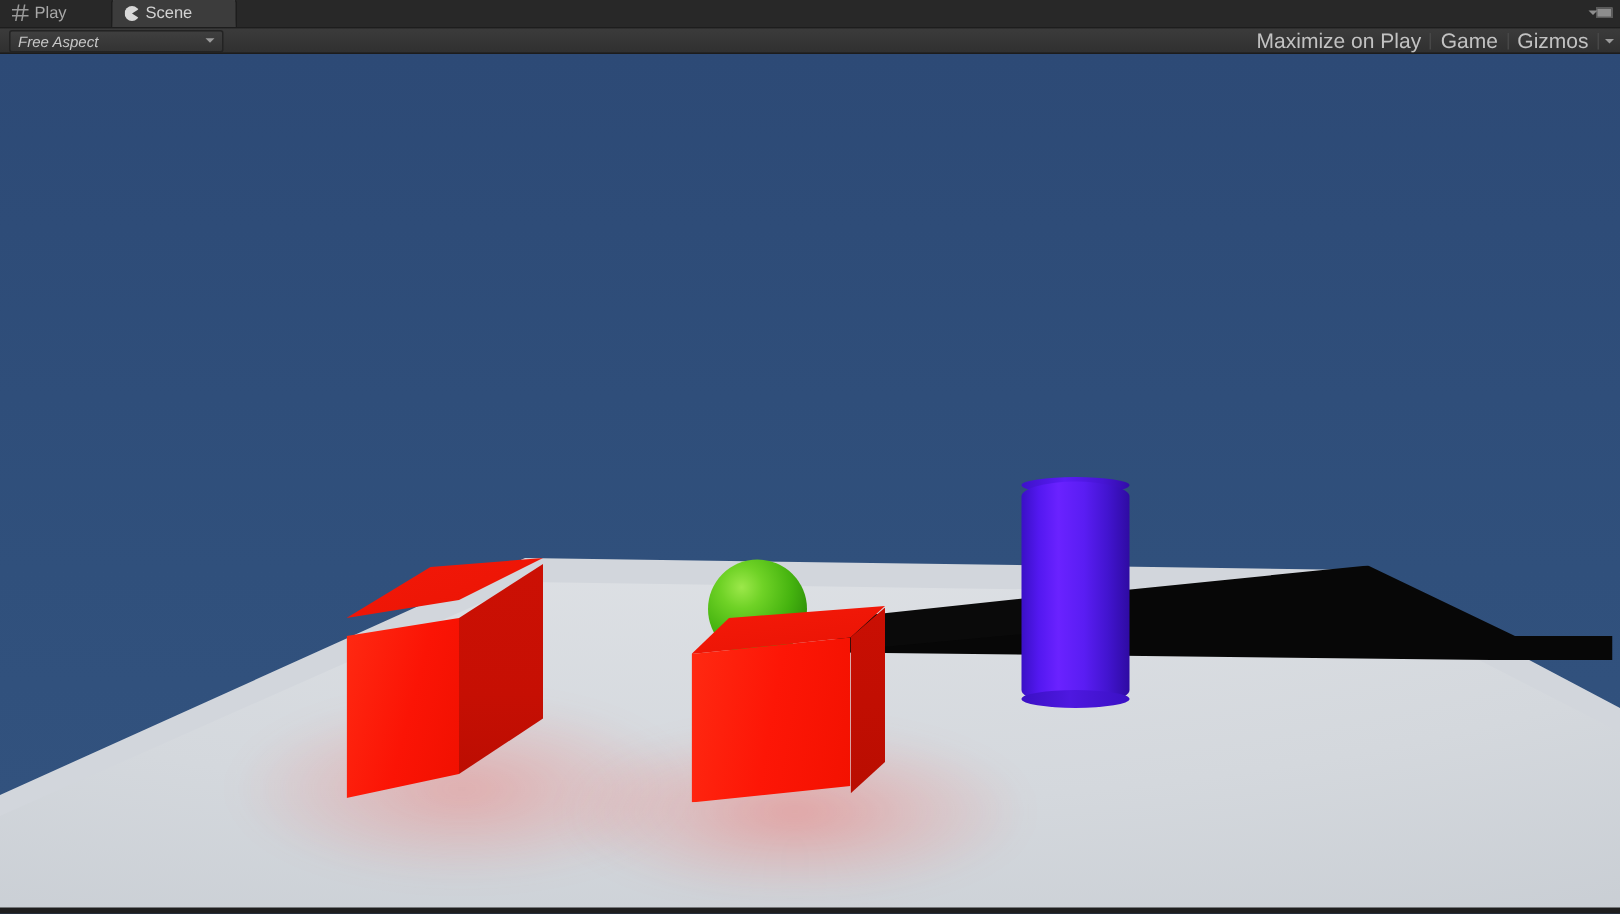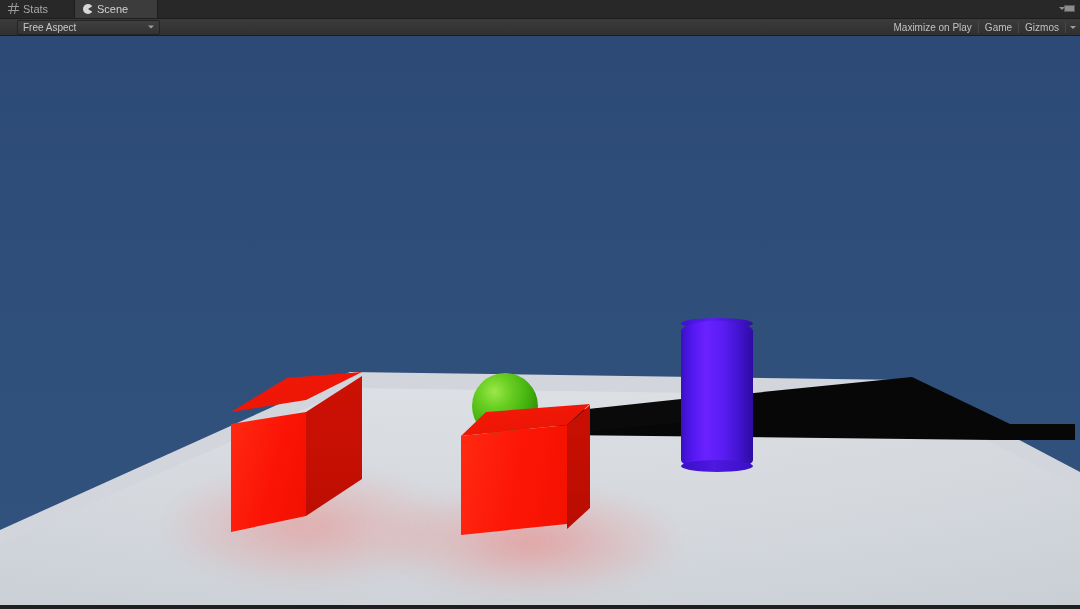--- a/index.html
+++ b/index.html
@@ -64,36 +64,36 @@
 
   
   .toolbar{
     position:absolute; left:0; top:19px; width:1080px; height:17px;
     background:linear-gradient(#3b3b3b,#303030);
     border-bottom:1px solid #1c1c1c;
     display:flex; align-items:center;
     font-size:10px; color:#c2c2c2;
   }
   .aspect{
-    width:143px; height:15px; margin-left:17px;
+    width:143px; height:15px; margin-left:6px;
     background:linear-gradient(#3f3f3f,#333333);
     border:1px solid #232323; border-radius:2px;
-    display:flex; align-items:center; padding:0 5px;
-    cursor:pointer; position:relative;
+    display:flex; align-items:flex-end; padding:0 5px;
+    cursor:pointer; position:relative;font-style:italic;
   }
   .aspect .lbl{ font-size:10px; color:#c8c8c8; }
   .caret{
     position:absolute; right:5px; top:50%; transform:translateY(-50%);
     width:0;height:0;border-left:3px solid transparent;border-right:3px solid transparent;
     border-top:3px solid #9c9c9c;
   }
   .tbspacer{flex:1;}
   .tbtn{
     height:15px; display:flex;align-items:center; padding:0 6px;
-    font-size:10px;color:#c2c2c2; cursor:pointer; white-space:nowrap;
+    font-size:14px;color:#c2c2c2; cursor:pointer; white-space:nowrap;
   }
   .tsep{width:1px;height:11px;background:#474747;}
   .gizmo-arrow{ width:14px;height:15px;display:flex;align-items:center;justify-content:center;cursor:pointer;}
 
   
   .gameview{
     position:absolute; left:0; top:36px; width:1080px; height:573px;
     overflow:hidden; background:#2e4c79;
   }
   .sky{ position:absolute; inset:0; background:linear-gradient(180deg,#2d4a76 0%, #30507c 60%, #33537f 100%); }
@@ -243,21 +243,21 @@
 
   <div class="tabbar">
 
     <div class="tab inactive">
       <span class="ic-grid">
         <i></i>
           <i></i>
           <i></i>
           <i></i>
       </span>
-      <span>Stats</span>
+      <span>Play</span>
     </div>
 
     <div class="tab active">
       <span class="ic-pac"></span>
       <span>Scene</span>
     </div>
 
     <div class="tabspacer"></div>
 
     <div class="tabmenu">

